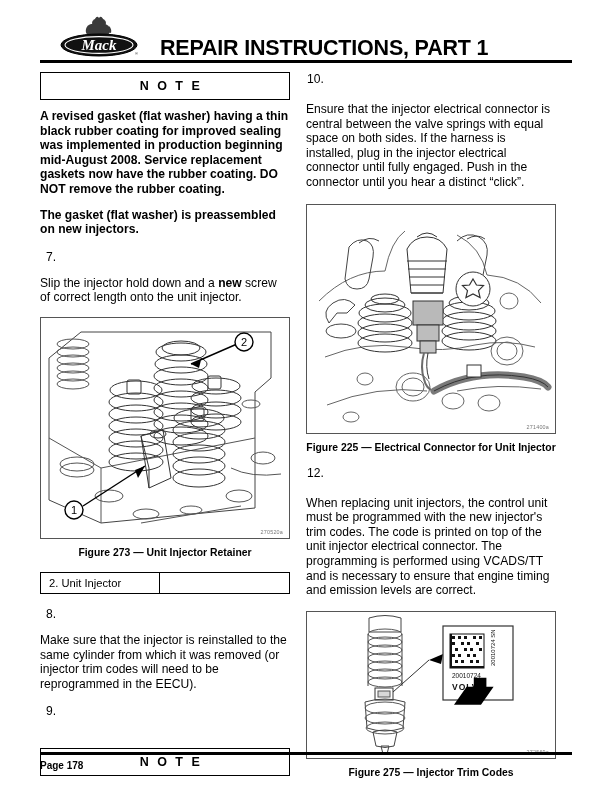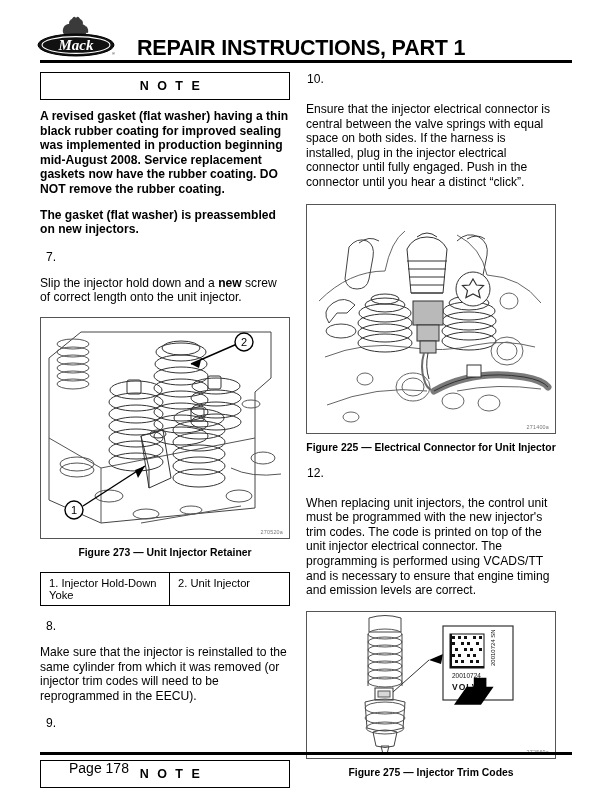--- a/index.html
+++ b/index.html
@@ -18,21 +18,21 @@
   .page {
     position: absolute;
     left: 0; top: 0;
     width: 612px;
     height: 792px;
   }
 
   
   .header {
     position: absolute;
-    left: 32px;
+    left: 55px;
     top: 14px;
     width: 532px;
     height: 52px;
   }
   .logo {
     position: absolute;
     left: 0px;
     top: 0px;
     width: 88px;
     height: 48px;
@@ -161,23 +161,22 @@
     left: 40px;
     top: 752px;
     width: 532px;
     height: 2.5px;
     background: #000;
   }
   .footer-page {
     position: absolute;
     left: 40px;
     top: 760px;
-    font-size: 14px;
-    font-weight: normal;
-    margin-left: 29px;
+    font-size: 10px;
+    font-weight: bold;
   }
 
   svg { display: block; }
 </style>
 </head>
 <body>
 
 <div class="page">
 
   <div class="header">
@@ -309,21 +308,20 @@
           <path d="M104 148 L94 152 L97 160 Z" fill="#000"></path>
           <circle cx="33" cy="192" r="9" fill="#fff" stroke="#000" stroke-width="1.4"></circle>
           <text x="33" y="196" text-anchor="middle" font-family="'Liberation Sans', sans-serif" font-size="11" fill="#000">1</text>
         </g>
       </svg>
       <div class="fig-ref">270520a</div>
     </div>
     <div class="fig-caption">Figure 273 — Unit Injector Retainer</div>
 
     <div class="legend-table">
-      <div class="legend-cell">1. Injector Hold-Down Yoke</div>
       <div class="legend-cell">2. Unit Injector</div>
     </div>
 
     <div class="step">
       <div class="step-num">8.</div>
       <div class="step-text">Make sure that the injector is reinstalled to the same cylinder from which it was removed (or injector trim codes will need to be reprogrammed in the EECU).</div>
     </div>
 
     <div class="step">
       <div class="step-num">9.</div>

